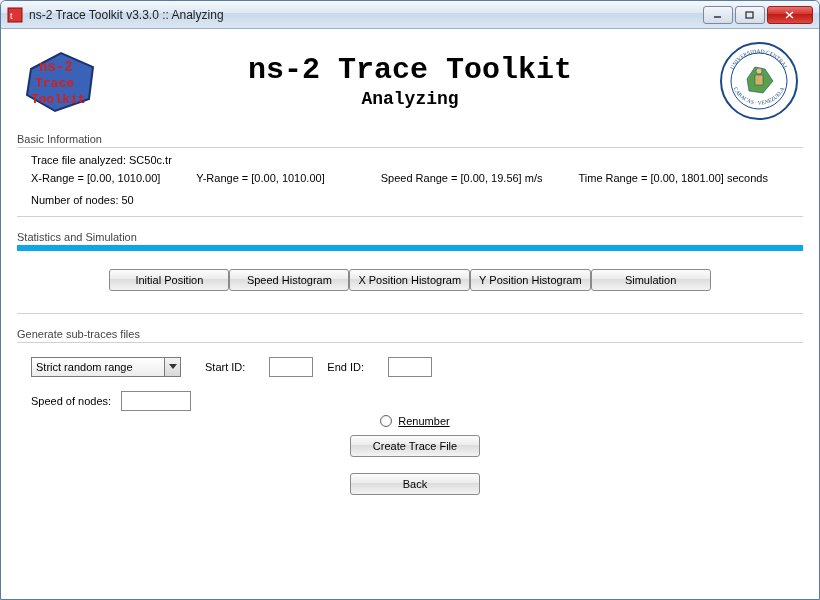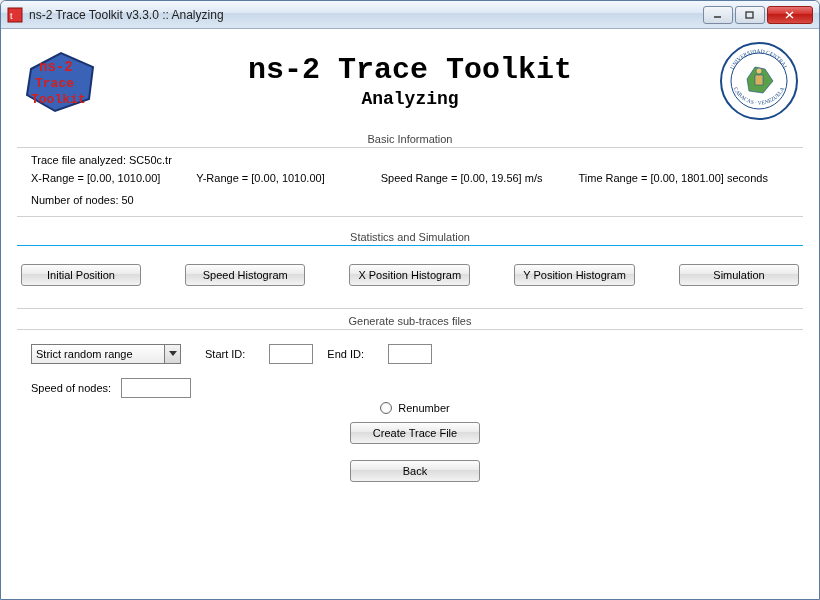--- a/index.html
+++ b/index.html
@@ -83,36 +83,35 @@
   .app-sub { font-size: 18px; font-weight: bold; margin-top: 2px; }
   .logo-right {
     width: 80px; height: 80px;
     display: flex; align-items: center; justify-content: center;
   }
   .section-label {
     font-size: 11px;
     color: #444;
     margin-top: 6px;
     margin-bottom: 2px;
-    text-align: center;
   }
   .info-box {
     border-top: 1px solid #d0d0d0;
     border-bottom: 1px solid #d0d0d0;
     padding: 6px 4px 10px 14px;
     background: #fff;
     font-size: 11px;
   }
   .info-row { display: flex; gap: 16px; margin-top: 6px; }
   .stats-box {
-    border-top: 1px solid #0ea5e9;
+    border-top: 6px solid #0ea5e9;
     border-bottom: 1px solid #d0d0d0;
     padding: 18px 4px 22px 4px;
     display: flex;
-    justify-content: space-between;
+    justify-content: center;
   }
   .btn {
     height: 22px;
     min-width: 120px;
     padding: 0 8px;
     border: 1px solid #8a8a8a;
     border-radius: 3px;
     background: linear-gradient(to bottom,#fdfdfd 0%, #ebebeb 45%, #dcdcdc 46%, #f3f3f3 100%);
     font-size: 11px;
     display: inline-flex;
@@ -143,21 +142,21 @@
   }
   .field-label { font-size: 11px; }
   .text-input {
     width: 44px; height: 20px;
     border: 1px solid #888;
     background: #fff;
     font-size: 11px;
     padding: 1px 3px;
   }
   .text-input.wide { width: 70px; }
-  .radio-row { display: flex; align-items: center; justify-content: center; gap: 6px; margin-top: 4px;}
+  .radio-row { display: flex; align-items: center; justify-content: center; gap: 6px; margin-top: 4px; text-decoration: underline;}
   .radio-dot {
     width: 12px; height: 12px; border-radius: 50%;
     border: 1px solid #666; background: radial-gradient(circle,#fff 40%, #e4e4e4 100%);
   }
   .center-btn-row { display:flex; justify-content:center; margin-top:8px; }
   input[type="text"] { outline: none; }
 </style>
 </head>
 <body>
 
@@ -235,21 +234,21 @@
 
     <div class="section-label" style="margin-top:14px;">Statistics and Simulation</div>
     <div class="stats-box">
       <div class="btn">Initial Position</div>
       <div class="btn">Speed Histogram</div>
       <div class="btn">X Position Histogram</div>
       <div class="btn">Y Position Histogram</div>
       <div class="btn">Simulation</div>
     </div>
 
-    <div class="section-label" style="margin-top:6px;">Generate sub-traces files</div>
+    <div class="section-label" style="margin-top:14px;">Generate sub-traces files</div>
     <div class="gen-box">
       <div class="gen-row1">
         <div class="dropdown">
           <span>Strict random range</span>
           <span class="dd-btn">
             <svg width="8" height="6" viewBox="0 0 8 6">
                 <polygon points="0,0 8,0 4,5" fill="#333"></polygon>
               </svg>
           </span>
         </div>

